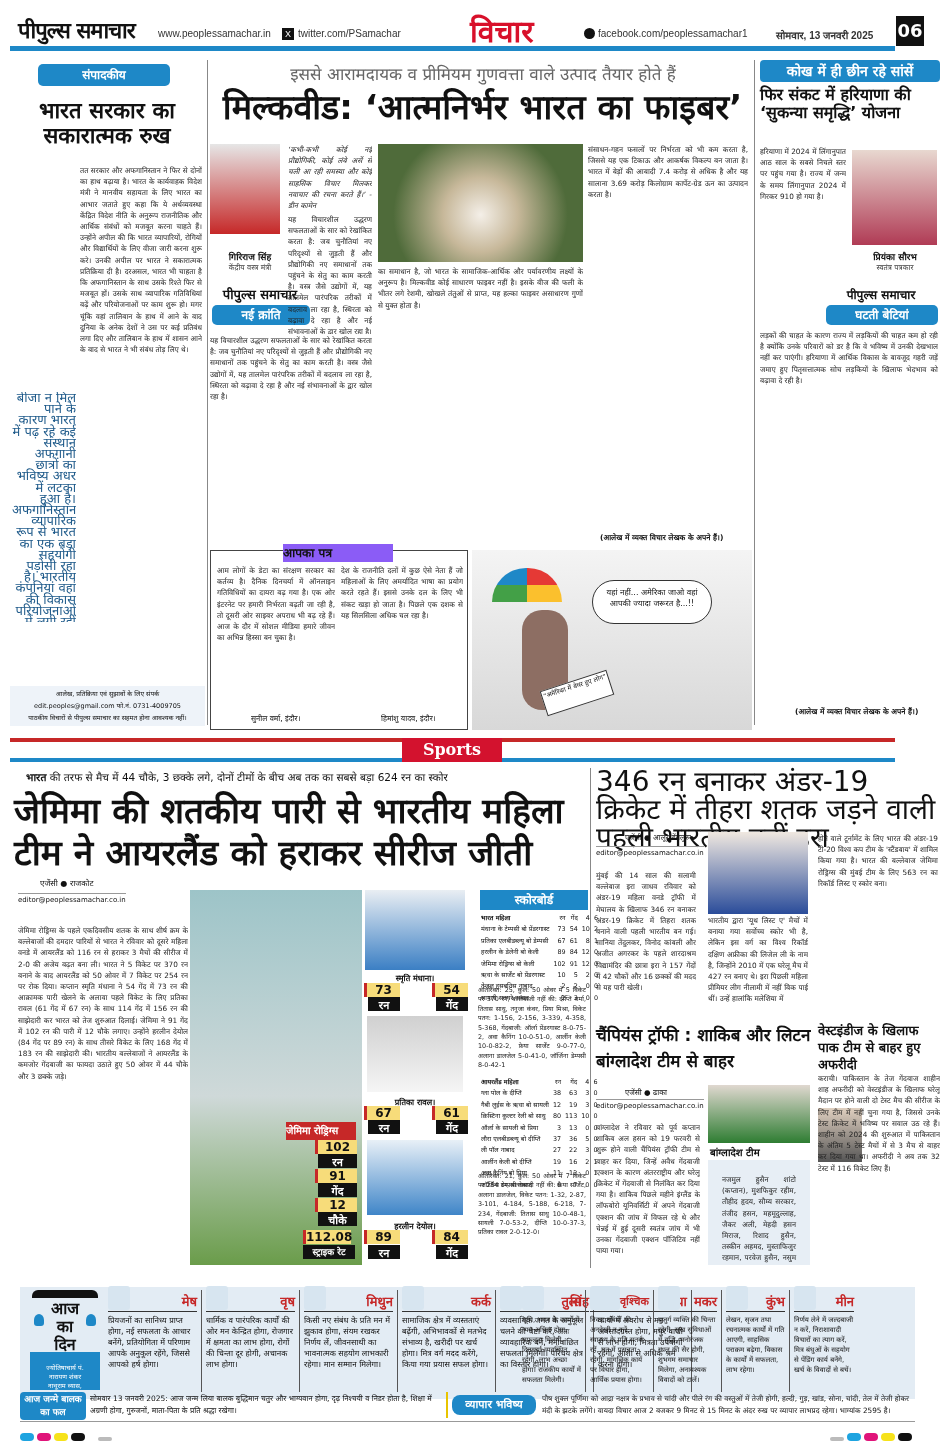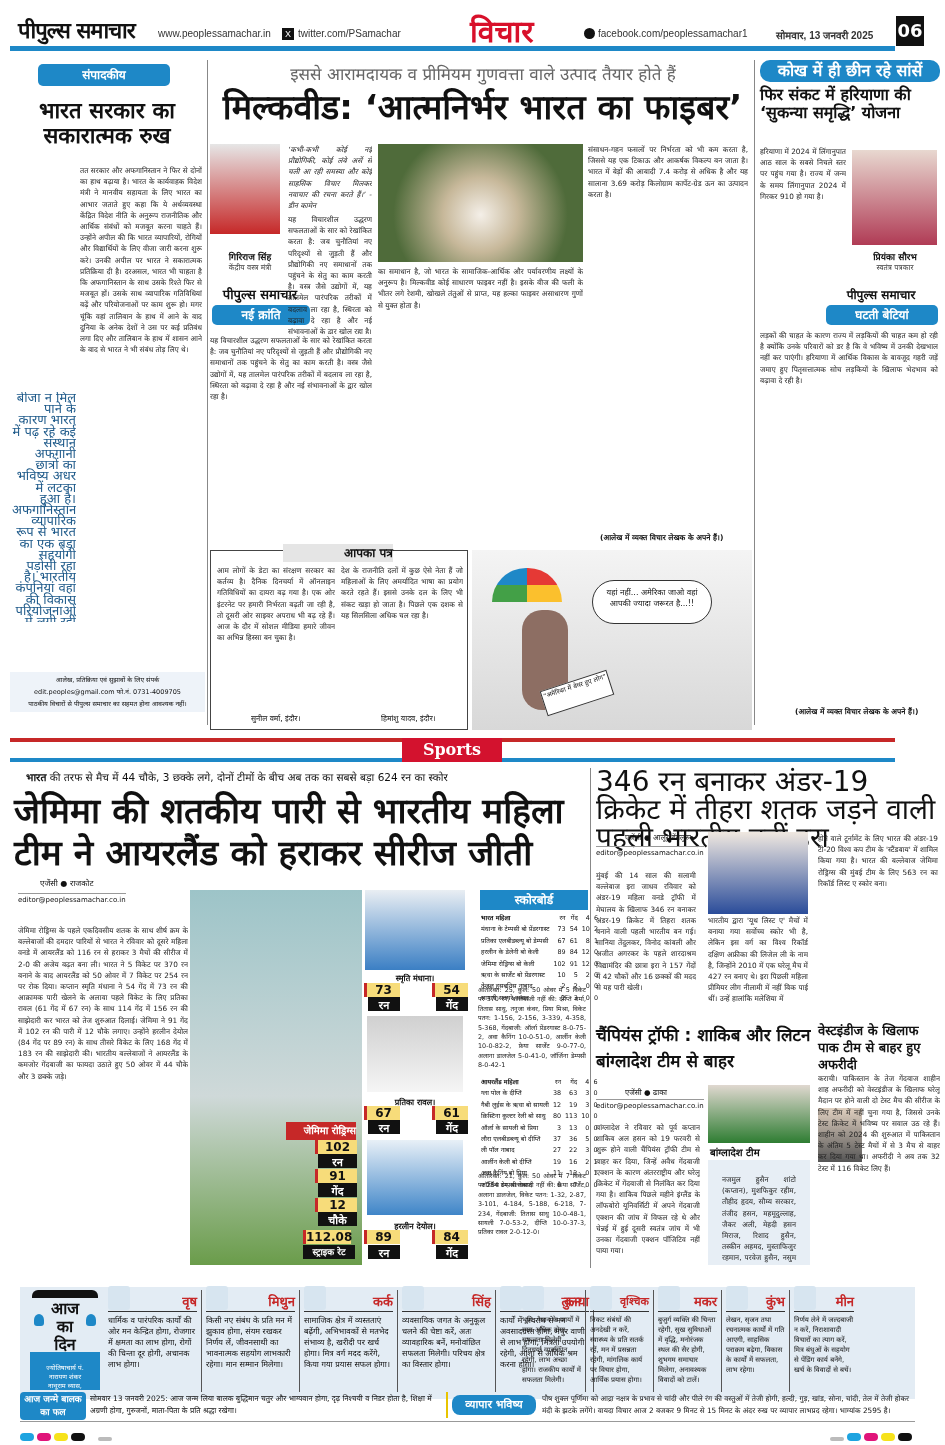--- a/index.html
+++ b/index.html
@@ -44,21 +44,21 @@
   <div class="abs url" style="left:598px;top:28px">facebook.com/peoplessamachar1</div>
   <div class="abs url" style="left:776px;top:28px;font-weight:bold">सोमवार, 13 जनवरी 2025</div>
   <div class="abs pageno">06</div>
 </div>
 <div class="abs blueline"></div>
 
 <div class="abs pill" style="left:38px;top:64px;width:132px;height:22px;font-size:12px;line-height:22px">संपादकीय</div>
 <div class="abs h-big" style="left:22px;top:98px;width:170px;font-size:22px;text-align:center">भारत सरकार का सकारात्मक रुख</div>
 <div class="abs txt" style="left:80px;top:165px;width:122px;height:480px">तत सरकार और अफगानिस्तान ने फिर से दोनों का हाथ बढ़ाया है। भारत के कार्यवाहक विदेश मंत्री ने मानवीय सहायता के लिए भारत का आभार जताते हुए कहा कि ये अर्थव्यवस्था केंद्रित विदेश नीति के अनुरूप राजनीतिक और आर्थिक संबंधों को मजबूत करना चाहते हैं। उन्होंने अपील की कि भारत व्यापारियों, रोगियों और विद्यार्थियों के लिए वीजा जारी करना शुरू करे। उनकी अपील पर भारत ने सकारात्मक प्रतिक्रिया दी है। दरअसल, भारत भी चाहता है कि अफगानिस्तान के साथ उसके रिश्ते फिर से मजबूत हों। उसके साथ व्यापारिक गतिविधियां बढ़ें और परियोजनाओं पर काम शुरू हो। मगर चूंकि वहां तालिबान के हाथ में आने के बाद दुनिया के अनेक देशों ने उस पर कई प्रतिबंध लगा दिए और तालिबान के हाथ में शासन आने के बाद से भारत ने भी संबंध तोड़ लिए थे।</div>
 <div class="abs txt" style="left:12px;top:392px;width:64px;height:230px;color:#1e5a8a;text-align:right;font-size:13px">बीजा न मिल पाने के कारण भारत में पढ़ रहे कई संस्थान अफगानी छात्रों का भविष्य अधर में लटका हुआ है। अफगानिस्तान व्यापारिक रूप से भारत का एक बड़ा सहयोगी पड़ोसी रहा है। भारतीय कंपनियां वहां की विकास परियोजनाओं में लगी रहीं हैं।</div>
-<div class="abs" style="left:10px;top:672px;width:195px;height:40px;background:#eef3f9;text-align:center;font-size:6.5px;line-height:12px;padding-top:2px">
+<div class="abs" style="left:10px;top:686px;width:195px;height:40px;background:#eef3f9;text-align:center;font-size:6.5px;line-height:12px;padding-top:2px">
   <div>आलेख, प्रतिक्रिया एवं सुझावों के लिए संपर्क</div>
   <div><span>edit.peoples@gmail.com</span> <span>फो.नं. 0731-4009705</span></div>
   <div>पाठकीय विचारों से पीपुल्स समाचार का सहमत होना आवश्यक नहीं।</div>
 </div>
 <div class="abs col-rule" style="left:207px;top:60px;height:665px"></div>
 
 <div class="abs" style="left:218px;top:62px;width:530px;font-size:17px;color:#666;text-align:center">इससे आरामदायक व प्रीमियम गुणवत्ता वाले उत्पाद तैयार होते हैं</div>
 <div class="abs h-big" style="left:210px;top:88px;width:545px;font-size:34px;text-align:center">मिल्कवीड: ‘आत्मनिर्भर भारत का फाइबर’</div>
 <div class="abs photo" style="left:210px;top:144px;width:70px;height:90px;background:linear-gradient(#e6e6e6,#c62828)"></div>
 <div class="abs" style="left:210px;top:250px;width:80px;text-align:center;font-size:9px;font-weight:bold">गिरिराज सिंह</div>
@@ -67,33 +67,33 @@
 <div class="abs" style="left:210px;top:285px;width:100px;font-size:13px;font-weight:bold;text-align:center">पीपुल्स समाचार</div>
 <div class="abs pill" style="left:212px;top:305px;width:98px;height:20px;font-size:12px;line-height:20px">नई क्रांति</div>
 <div class="abs txt" style="left:288px;top:214px;width:84px;height:120px">यह विचारशील उद्धरण सफलताओं के सार को रेखांकित करता है: जब चुनौतियां नए परिदृश्यों से जुड़ती हैं और प्रौद्योगिकी नए समाधानों तक पहुंचने के सेतु का काम करती है। वस्त्र जैसे उद्योगों में, यह तालमेल पारंपरिक तरीकों में बदलाव ला रहा है, स्थिरता को बढ़ावा दे रहा है और नई संभावनाओं के द्वार खोल रहा है।</div>
 <div class="abs txt" style="left:210px;top:335px;width:162px;height:210px">यह विचारशील उद्धरण सफलताओं के सार को रेखांकित करता है: जब चुनौतियां नए परिदृश्यों से जुड़ती हैं और प्रौद्योगिकी नए समाधानों तक पहुंचने के सेतु का काम करती है। वस्त्र जैसे उद्योगों में, यह तालमेल पारंपरिक तरीकों में बदलाव ला रहा है, स्थिरता को बढ़ावा दे रहा है और नई संभावनाओं के द्वार खोल रहा है।</div>
 <div class="abs photo" style="left:378px;top:144px;width:205px;height:118px;background:radial-gradient(circle at 50% 60%,#f4efe8 0,#c7b89a 30%,#4f6b3a 70%)"></div>
 <div class="abs txt" style="left:378px;top:266px;width:205px;height:280px">का समाधान है, जो भारत के सामाजिक-आर्थिक और पर्यावरणीय लक्ष्यों के अनुरूप है। मिल्कवीड कोई साधारण फाइबर नहीं है। इसके बीज की फली के भीतर लगे रेशमी, खोखले तंतुओं से प्राप्त, यह हल्का फाइबर असाधारण गुणों से युक्त होता है।</div>
 <div class="abs txt" style="left:588px;top:144px;width:160px;height:385px">संसाधन-गहन फसलों पर निर्भरता को भी कम करता है, जिससे यह एक टिकाऊ और आकर्षक विकल्प बन जाता है। भारत में बेड़ों की आबादी 7.4 करोड़ से अधिक है और यह सालाना 3.69 करोड़ किलोग्राम कार्पेट-ग्रेड ऊन का उत्पादन करता है।</div>
 <div class="abs" style="left:600px;top:532px;font-size:7.5px;font-weight:bold">(आलेख में व्यक्त विचार लेखक के अपने हैं।)</div>
 <div class="abs col-rule" style="left:754px;top:60px;height:665px"></div>
 
-<div class="abs pill" style="left:760px;top:60px;width:180px;height:22px;font-size:16px;line-height:22px;border-radius:10px">कोख में ही छीन रहे सांसें</div>
+<div class="abs pill" style="left:760px;top:60px;width:180px;height:22px;font-size:14px;line-height:22px;border-radius:4px">कोख में ही छीन रहे सांसें</div>
 <div class="abs h-big" style="left:760px;top:86px;width:180px;font-size:16px">फिर संकट में हरियाणा की ‘सुकन्या समृद्धि’ योजना</div>
 <div class="abs txt" style="left:760px;top:146px;width:86px;height:150px">हरियाणा में 2024 में लिंगानुपात आठ साल के सबसे निचले स्तर पर पहुंच गया है। राज्य में जन्म के समय लिंगानुपात 2024 में गिरकर 910 हो गया है।</div>
 <div class="abs photo" style="left:852px;top:150px;width:85px;height:95px;background:linear-gradient(#e8d8d0,#b03b55)"></div>
 <div class="abs" style="left:852px;top:250px;width:86px;text-align:center;font-size:9px;font-weight:bold">प्रियंका सौरभ</div>
 <div class="abs" style="left:852px;top:262px;width:86px;text-align:center;font-size:7.5px;color:#444">स्वतंत्र पत्रकार</div>
 <div class="abs" style="left:824px;top:286px;width:114px;font-size:12px;font-weight:bold;text-align:center">पीपुल्स समाचार</div>
 <div class="abs pill" style="left:826px;top:305px;width:112px;height:20px;font-size:12px;line-height:20px">घटती बेटियां</div>
 <div class="abs txt" style="left:760px;top:330px;width:178px;height:375px">लड़कों की चाहत के कारण राज्य में लड़कियों की चाहत कम हो रही है क्योंकि उनके परिवारों को डर है कि वे भविष्य में उनकी देखभाल नहीं कर पाएंगी। हरियाणा में आर्थिक विकास के बावजूद गहरी जड़ें जमाए हुए पितृसत्तात्मक सोच लड़कियों के खिलाफ भेदभाव को बढ़ावा दे रही है।</div>
 <div class="abs" style="left:795px;top:706px;font-size:7.5px;font-weight:bold">(आलेख में व्यक्त विचार लेखक के अपने हैं।)</div>
 
 <div class="abs" style="left:210px;top:550px;width:258px;height:180px;border:1px solid #444">
-  <div class="abs" style="left:72px;top:-7px;width:110px;height:18px;background:#e5e5e5;text-align:right;font-weight:bold;font-size:12px">आपका पत्र</div>
+  <div class="abs" style="left:72px;top:-7px;width:110px;height:18px;background:#8b5cf6;text-align:left;font-weight:bold;font-size:12px">आपका पत्र</div>
   <div class="abs txt" style="left:6px;top:14px;width:118px;height:148px">आम लोगों के डेटा का संरक्षण सरकार का कर्तव्य है। दैनिक दिनचर्या में ऑनलाइन गतिविधियों का दायरा बढ़ गया है। एक ओर इंटरनेट पर हमारी निर्भरता बढ़ती जा रही है, तो दूसरी ओर साइबर अपराध भी बढ़ रहे हैं। आज के दौर में सोशल मीडिया हमारे जीवन का अभिन्न हिस्सा बन चुका है।</div>
   <div class="abs" style="left:40px;top:162px;font-size:7.5px">सुनील वर्मा, इंदौर।</div>
   <div class="abs txt" style="left:130px;top:14px;width:122px;height:148px">देश के राजनीति दलों में कुछ ऐसे नेता हैं जो महिलाओं के लिए अमर्यादित भाषा का प्रयोग करते रहते हैं। इससे उनके दल के लिए भी संकट खड़ा हो जाता है। पिछले एक दशक से यह सिलसिला अधिक चल रहा है।</div>
   <div class="abs" style="left:170px;top:162px;font-size:7.5px">हिमांशु यादव, इंदौर।</div>
 </div>
 
 <div class="abs" style="left:472px;top:550px;width:280px;height:180px;background:linear-gradient(#f4f4f4,#d8d8d8)">
   <div class="abs" style="left:20px;top:18px;width:70px;height:34px;border-radius:35px 35px 0 0;background:conic-gradient(#e53935 0 25%,#fbc02d 0 50%,#43a047 0 75%,#1e88c7 0)"></div>
   <div class="abs" style="left:50px;top:60px;width:46px;height:100px;background:#8d6e63;border-radius:20px"></div>
   <div class="abs" style="left:120px;top:30px;width:120px;height:44px;border:1px solid #333;border-radius:30px;background:#fff;font-size:8px;text-align:center;padding:5px 6px">यहां नहीं... अमेरिका जाओ वहां आपकी ज्यादा जरूरत है...!!</div>
@@ -104,21 +104,21 @@
 <div class="abs sports-blue"></div>
 <div class="abs sports-tag">Sports</div>
 
 <div class="abs" style="left:26px;top:770px;width:560px;font-size:10.5px"><b>भारत</b> <span>की तरफ से मैच में 44 चौके, 3 छक्के लगे, दोनों टीमों के बीच अब तक का सबसे बड़ा 624 रन का स्कोर</span></div>
 <div class="abs h-big" style="left:14px;top:790px;width:572px;font-size:35px;line-height:42px">जेमिमा की शतकीय पारी से भारतीय महिला टीम ने आयरलैंड को हराकर सीरीज जीती</div>
 <div class="abs" style="left:40px;top:877px;font-size:8px">एजेंसी ● राजकोट</div>
 <div class="abs" style="left:18px;top:893px;font-size:7px;border-top:1px solid #999;padding-top:2px">editor@peoplessamachar.co.in</div>
 <div class="abs txt" style="left:18px;top:925px;width:170px;height:340px">जेमिमा रोड्रिग्स के पहले एकदिवसीय शतक के साथ शीर्ष क्रम के बल्लेबाजों की दमदार पारियों से भारत ने रविवार को दूसरे महिला वनडे में आयरलैंड को 116 रन से हराकर 3 मैचों की सीरीज में 2-0 की अजेय बढ़त बना ली। भारत ने 5 विकेट पर 370 रन बनाने के बाद आयरलैंड को 50 ओवर में 7 विकेट पर 254 रन पर रोक दिया। कप्तान स्मृति मंधाना ने 54 गेंद में 73 रन की आक्रामक पारी खेलने के अलावा पहले विकेट के लिए प्रतिका रावल (61 गेंद में 67 रन) के साथ 114 गेंद में 156 रन की साझेदारी कर भारत को तेज शुरुआत दिलाई। जेमिमा ने 91 गेंद में 102 रन की पारी में 12 चौके लगाए। उन्होंने हरलीन देयोल (84 गेंद पर 89 रन) के साथ तीसरे विकेट के लिए 168 गेंद में 183 रन की साझेदारी की। भारतीय बल्लेबाजों ने आयरलैंड के कमजोर गेंदबाजी का फायदा उठाते हुए 50 ओवर में 44 चौके और 3 छक्के जड़े।</div>
 
 <div class="abs photo" style="left:190px;top:890px;width:172px;height:375px;background:linear-gradient(#9dc4c8,#cfd9d9 55%,#6a9c4a)"></div>
-<div class="abs" style="left:286px;top:1122px;width:70px;height:18px;background:#c62828;color:#fff;font-size:10px;font-weight:bold;text-align:right;line-height:18px">जेमिमा रोड्रिग्स</div>
+<div class="abs" style="left:286px;top:1122px;width:70px;height:18px;background:#c62828;color:#fff;font-size:10px;font-weight:bold;text-align:left;line-height:18px">जेमिमा रोड्रिग्स</div>
 <div class="abs ystat" style="left:315px;top:1140px;width:42px;height:14px">102</div>
 <div class="abs kstat" style="left:318px;top:1154px;width:39px;height:14px">रन</div>
 <div class="abs ystat" style="left:315px;top:1169px;width:42px;height:14px">91</div>
 <div class="abs kstat" style="left:318px;top:1183px;width:39px;height:14px">गेंद</div>
 <div class="abs ystat" style="left:315px;top:1198px;width:42px;height:14px">12</div>
 <div class="abs kstat" style="left:318px;top:1212px;width:39px;height:14px">चौके</div>
 <div class="abs ystat" style="left:303px;top:1230px;width:48px;height:14px">112.08</div>
 <div class="abs kstat" style="left:303px;top:1245px;width:52px;height:14px;font-size:9px">स्ट्राइक रेट</div>
 
 <div class="abs photo" style="left:365px;top:890px;width:100px;height:80px;background:linear-gradient(#e9eef3,#3b7fc4)"></div>
@@ -307,20 +307,24 @@
   <div>आज</div>
   <div>का</div>
   <div>दिन</div>
 </div>
 <div class="abs" style="left:34px;top:1314px;width:10px;height:12px;background:#1e88c7;border-radius:50% 50% 3px 3px"></div>
 <div class="abs" style="left:86px;top:1314px;width:10px;height:12px;background:#1e88c7;border-radius:50% 50% 3px 3px"></div>
 <div class="abs" style="left:30px;top:1352px;width:70px;height:38px;background:#1e88c7;color:#fff;font-size:6.5px;line-height:9px;text-align:center;padding:12px">ज्योतिषाचार्य पं. नारायण शंकर नाथूराम व्यास, कोतवाली बाजार जबलपुर</div>
 
 <div class="abs" style="left:104px;top:1290px;display:flex">
   <div class="rashi">
+      <div class="nm"><span class="ic"></span><span>मेष</span></div>
+      <div class="bd">प्रियजनों का सानिध्य प्राप्त होगा, नई सफलता के आधार बनेंगे, प्रतियोगिता में परिणाम आपके अनुकूल रहेंगे, जिससे आपको हर्ष होगा।</div>
+    </div>
+  <div class="rashi">
       <div class="nm"><span class="ic"></span><span>वृष</span></div>
       <div class="bd">धार्मिक व पारंपरिक कार्यों की ओर मन केन्द्रित होगा, रोजगार में क्षमता का लाभ होगा, रोगों की चिन्ता दूर होगी, अचानक लाभ होगा।</div>
     </div>
   <div class="rashi">
       <div class="nm"><span class="ic"></span><span>मिथुन</span></div>
       <div class="bd">किसी नए संबंध के प्रति मन में झुकाव होगा, संयम रखकर निर्णय लें, जीवनसाथी का भावनात्मक सहयोग लाभकारी रहेगा। मान सम्मान मिलेगा।</div>
     </div>
   <div class="rashi">
       <div class="nm"><span class="ic"></span><span>कर्क</span></div>
       <div class="bd">सामाजिक क्षेत्र में व्यस्तताएं बढ़ेंगी, अभिभावकों से मतभेद संभाव्य है, खरीदी पर खर्च होगा। मित्र वर्ग मदद करेंगे, किया गया प्रयास सफल होगा।</div>

